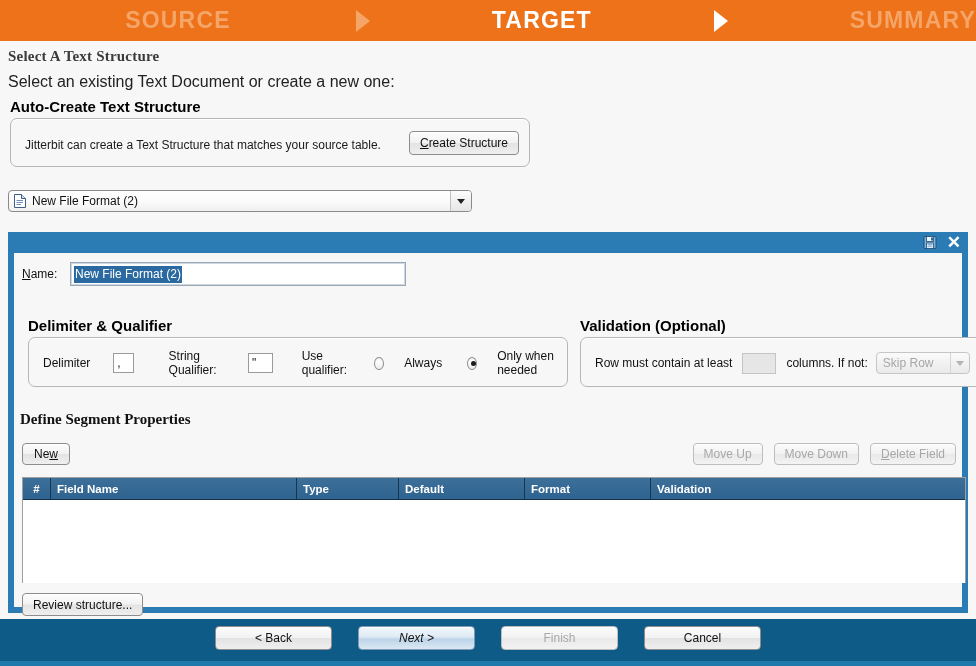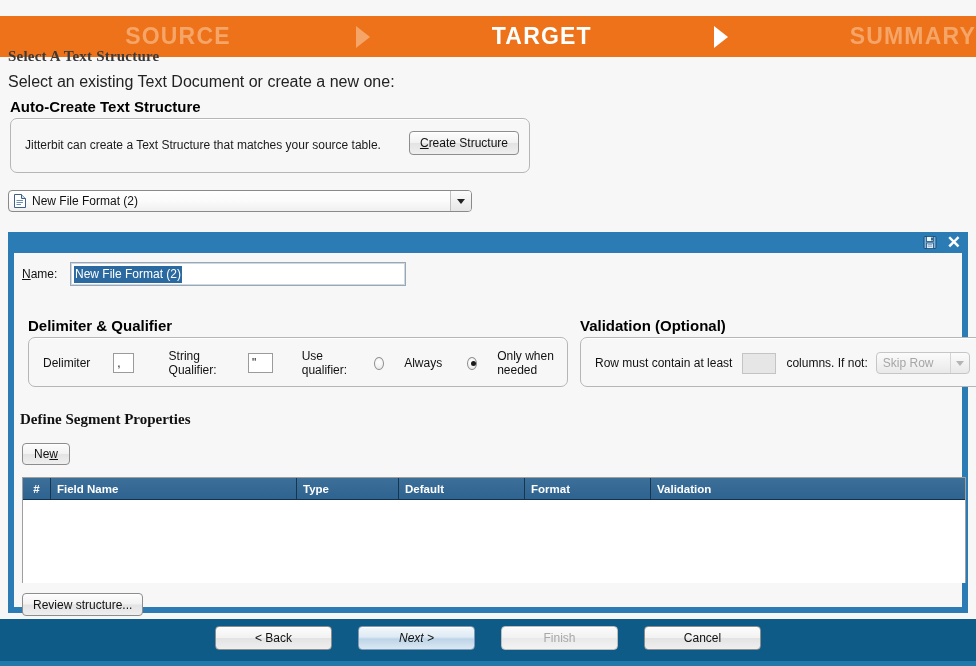--- a/index.html
+++ b/index.html
@@ -15,21 +15,20 @@
     -webkit-font-smoothing: antialiased;
   }
   #app { position: relative; width: 976px; height: 666px; background:#f7f7f7; }
 
   
   .wizard-header {
     position: absolute; left:0; top:0; width:976px; height:41px;
     background:#ee7219;
     display:flex; align-items:center; justify-content:space-between;
     overflow:hidden;
-    margin-top:16px;
   }
   .wiz-step {
     font-size: 23px;
     font-weight: bold;
     letter-spacing: 1.2px;
     font-family: "Liberation Sans", sans-serif;
   }
   .wiz-step.inactive { color:#f4a567; }
   .wiz-step.active { color:#ffffff; }
   .wiz-arrow {
@@ -65,21 +64,21 @@
   }
   .gb-frame {
     border:1px solid #b6b6b6;
     border-radius:7px;
     background:#f7f7f7;
     box-shadow: inset 0 1px 0 #fff;
     position:relative;
   }
 
   .auto-create { left:10px; top:98px; width:520px; }
-  .auto-create .gb-frame { height:55px; }
+  .auto-create .gb-frame { height:49px; }
   .auto-create .ac-text {
     position:absolute; left:14px; top:19px; font-size:12px; color:#1a1a1a;
   }
 
   
   .btn {
     display:inline-flex; align-items:center; justify-content:center;
     background: linear-gradient(to bottom, #fdfdfd 0%, #f2f2f2 48%, #e3e3e3 52%, #efefef 100%);
     border:1px solid #8d8d8d;
     border-radius:4px;
@@ -395,20 +394,25 @@
                 </span>
             </span>
           </div>
         </div>
       </div>
 
       <div class="seg-title">Define Segment Properties</div>
 
       <div class="btn btn-new">Ne<span class="mn">w</span></div>
 
+      <div class="seg-right-btns">
+        <div class="btn disabled">Move Up</div>
+        <div class="btn disabled">Move Down</div>
+        <div class="btn disabled"><span class="mn">D</span>elete Field</div>
+      </div>
 
       <div class="seg-table">
         <div class="th-row">
           <div class="th c0">#</div>
           <div class="th c1">Field Name</div>
           <div class="th c2">Type</div>
           <div class="th c3">Default</div>
           <div class="th c4">Format</div>
           <div class="th c5">Validation</div>
         </div>

